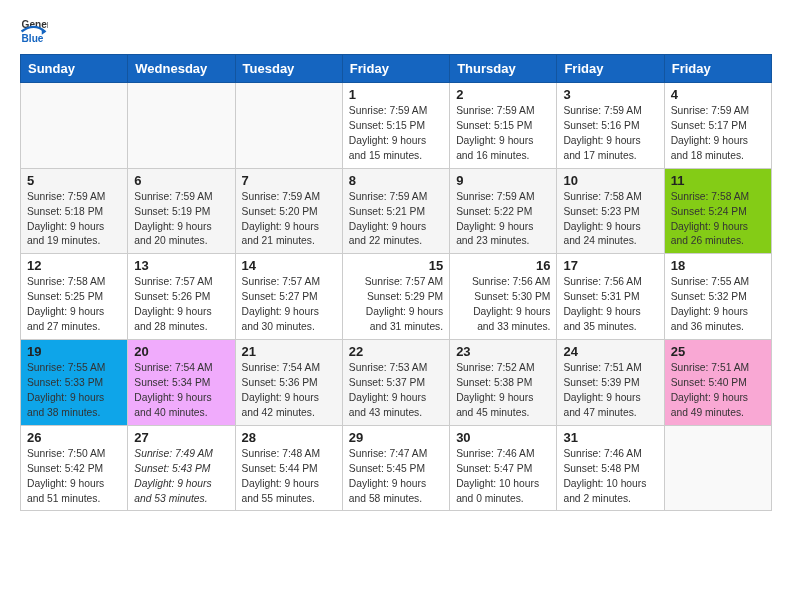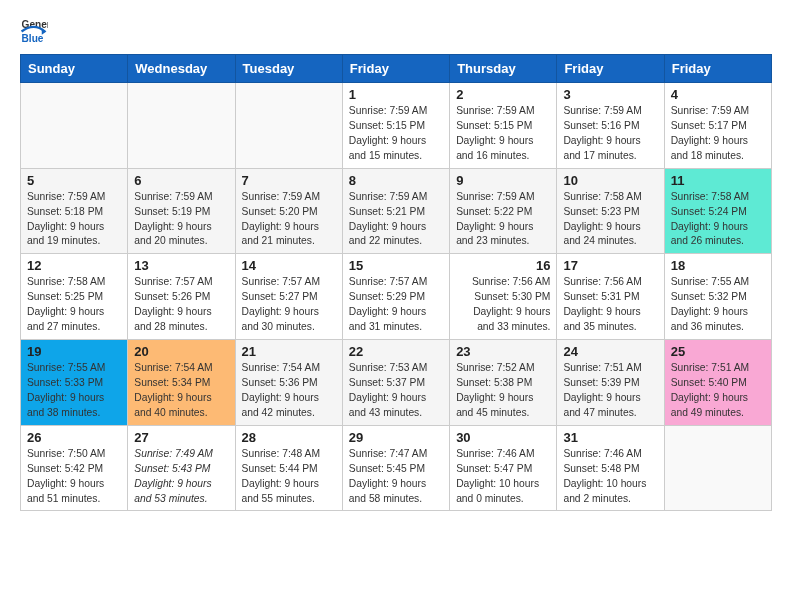--- a/index.html
+++ b/index.html
@@ -190,21 +190,21 @@
 Daylight: 9 hours
 and 23 minutes.</div>
           </td>
           <td style="background: rgb(245, 245, 245);">
             <span class="day-number">10</span>
             <div class="day-info" style="white-space: pre-line;">Sunrise: 7:58 AM
 Sunset: 5:23 PM
 Daylight: 9 hours
 and 24 minutes.</div>
           </td>
-          <td style="background: #5eead4;">
+          <td style="background: #84cc16;">
             <span class="day-number">11</span>
             <div class="day-info" style="white-space: pre-line;">Sunrise: 7:58 AM
 Sunset: 5:24 PM
 Daylight: 9 hours
 and 26 minutes.</div>
           </td>
         </tr>
         <tr>
           <td style="background: rgb(255, 255, 255);">
             <span class="day-number">12</span>
@@ -220,21 +220,21 @@
 Daylight: 9 hours
 and 28 minutes.</div>
           </td>
           <td style="background: rgb(255, 255, 255);">
             <span class="day-number">14</span>
             <div class="day-info" style="white-space: pre-line;">Sunrise: 7:57 AM
 Sunset: 5:27 PM
 Daylight: 9 hours
 and 30 minutes.</div>
           </td>
-          <td style="background: rgb(255, 255, 255);">
+          <td style="background: rgb(255, 255, 255); text-align: right;">
             <span class="day-number">15</span>
             <div class="day-info" style="white-space: pre-line;">Sunrise: 7:57 AM
 Sunset: 5:29 PM
 Daylight: 9 hours
 and 31 minutes.</div>
           </td>
           <td style="background: rgb(255, 255, 255); text-align: right;">
             <span class="day-number">16</span>
             <div class="day-info" style="white-space: pre-line;">Sunrise: 7:56 AM
 Sunset: 5:30 PM
@@ -257,21 +257,21 @@
           </td>
         </tr>
         <tr>
           <td style="background: #0ea5e9;">
             <span class="day-number">19</span>
             <div class="day-info" style="white-space: pre-line;">Sunrise: 7:55 AM
 Sunset: 5:33 PM
 Daylight: 9 hours
 and 38 minutes.</div>
           </td>
-          <td style="background: #fdba74;">
+          <td style="background: #f0abfc;">
             <span class="day-number">20</span>
             <div class="day-info" style="white-space: pre-line;">Sunrise: 7:54 AM
 Sunset: 5:34 PM
 Daylight: 9 hours
 and 40 minutes.</div>
           </td>
           <td style="background: rgb(245, 245, 245);">
             <span class="day-number">21</span>
             <div class="day-info" style="white-space: pre-line;">Sunrise: 7:54 AM
 Sunset: 5:36 PM

